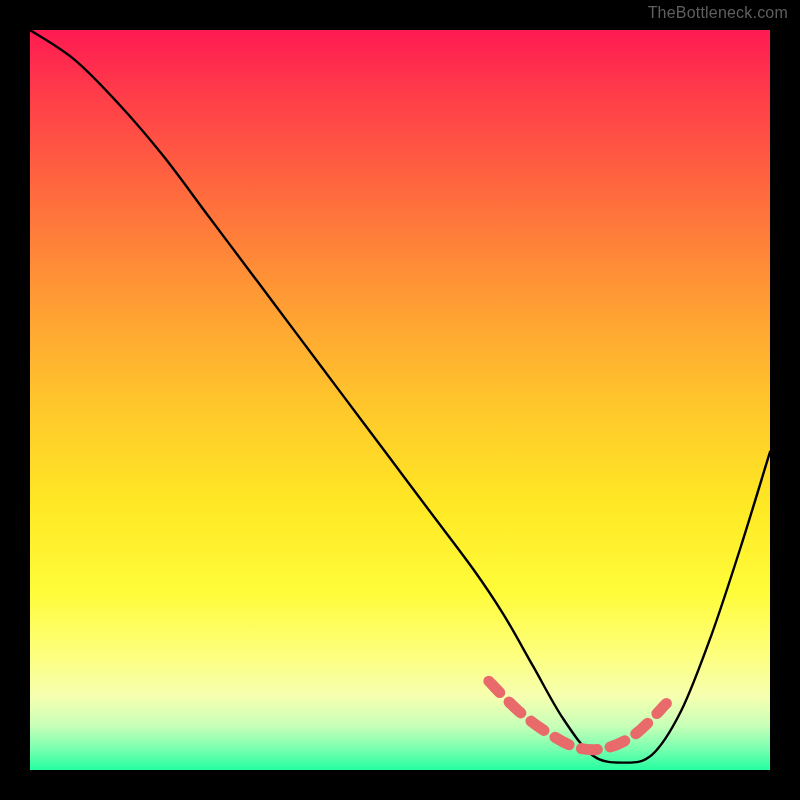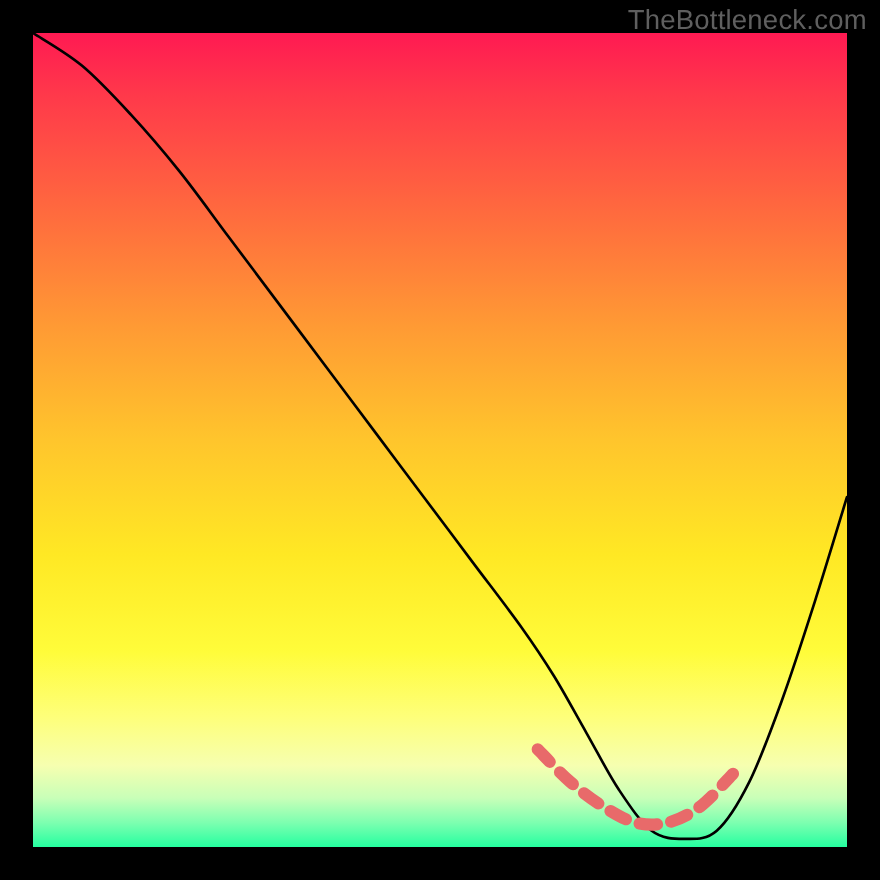--- a/index.html
+++ b/index.html
@@ -15,21 +15,21 @@
     position: relative;
     width: 800px;
     height: 800px;
     background: #000;
   }
   .watermark {
     position: absolute;
     top: 4px;
     right: 12px;
     color: #5f5f5f;
-    font-size: 25px;
+    font-size: 16px;
     letter-spacing: 0.2px;
     z-index: 5;
   }
   .plot {
     position: absolute;
     left: 30px;
     top: 30px;
     width: 740px;
     height: 740px;
     background: linear-gradient(to bottom,

